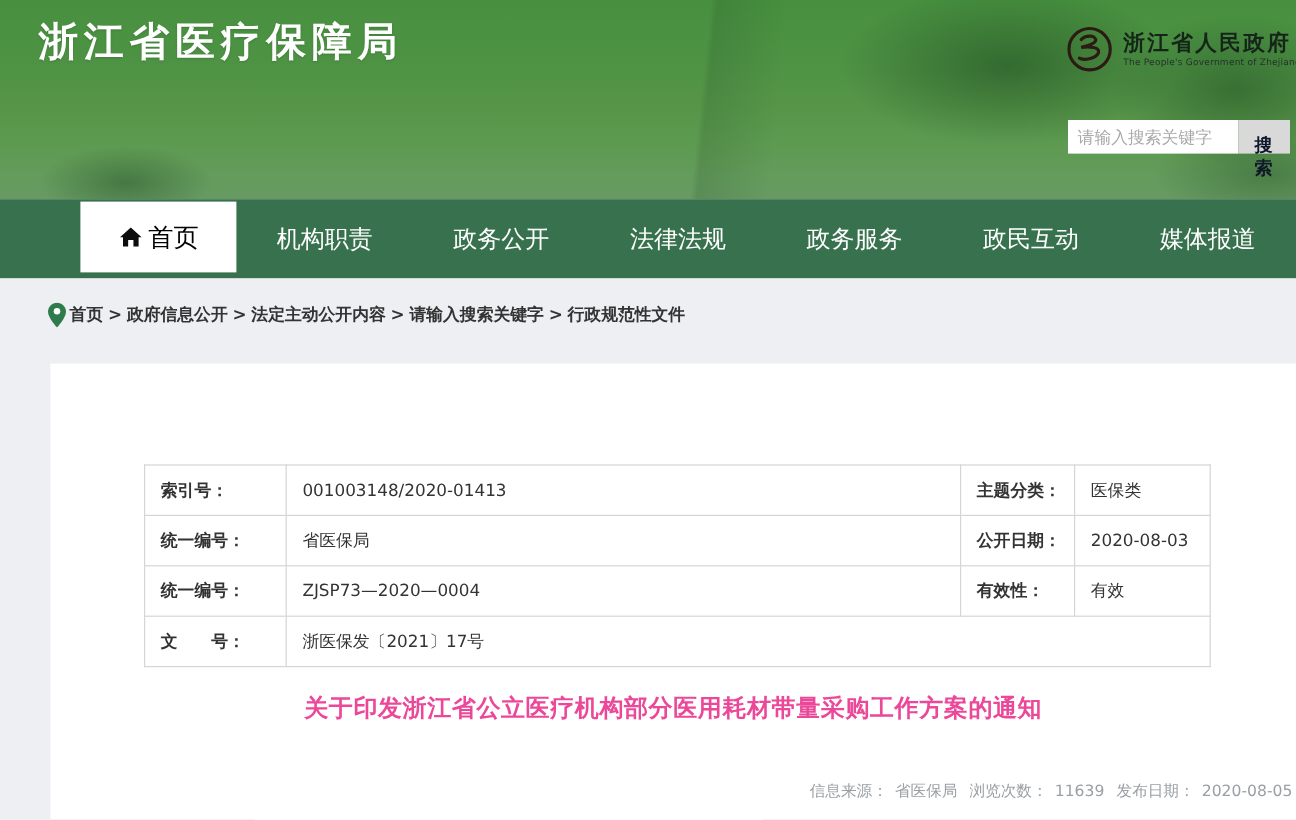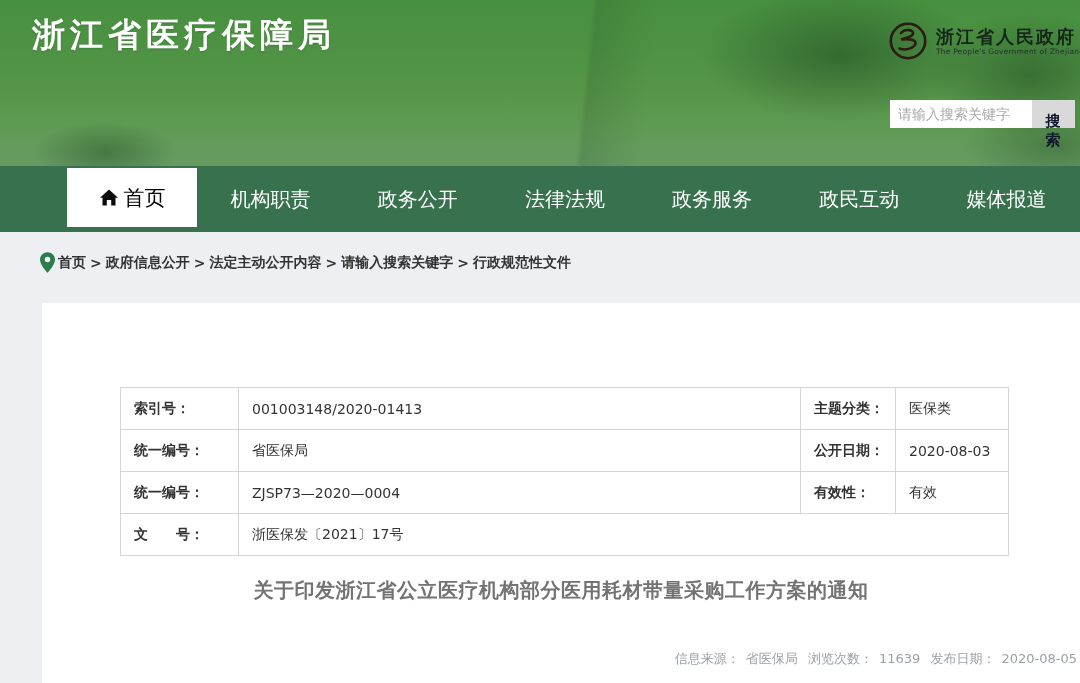--- a/index.html
+++ b/index.html
@@ -67,21 +67,21 @@
   .panel{position:absolute;left:42px;top:303px;width:1038px;height:380px;background:#ffffff;}
   table.meta{
     margin:84px 0 0 78px;width:888px;border-collapse:collapse;table-layout:fixed;
   }
   table.meta td{
     border:1px solid #d5d5d5;height:41px;font-size:14px;color:#333;
     padding:0 8px 0 13px;vertical-align:middle;background:#fff;white-space:nowrap;overflow:hidden;
   }
   table.meta td.lbl{font-weight:700;font-family:Liberation Mono, monospace;}
   .article-title{
-    margin-top:21px;text-align:center;font-size:20px;font-weight:700;color:#737373;letter-spacing:0.5px;
+    margin-top:21px;text-align:center;font-size:20px;font-weight:700;color:#ec4899;letter-spacing:0.5px;
   }
   .source-line{
     margin-top:46px;text-align:right;font-size:13px;color:#9aa0a5;white-space:nowrap;
   }
   .source-line span{margin:0 3px;}
 </style>
 </head>
 <body>
 
 <div class="page">

